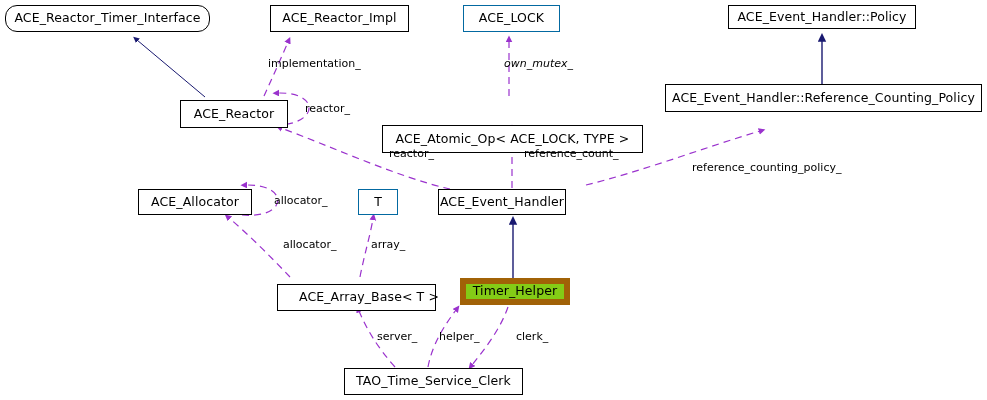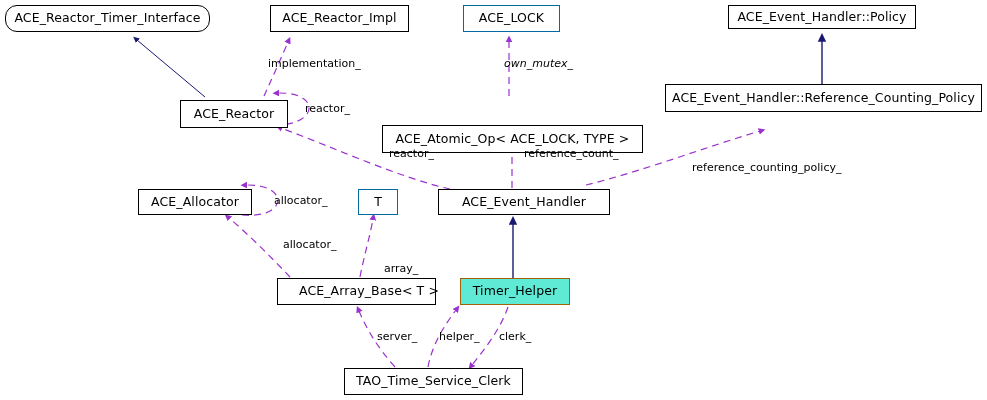--- a/index.html
+++ b/index.html
@@ -33,22 +33,22 @@
     font-size: 12.5px;
     color: #000000;
     line-height: 1;
     white-space: nowrap;
     letter-spacing: 0.1px;
   }
   .node.template {
     border: 1px solid #0369a1;
   }
   .node.highlight {
-    background: #5eead4;
-    border: 1px solid #a16207;
+    background: #84cc16;
+    border: 6px solid #a16207;
   }
   .edge-label {
     position: absolute;
     font-family: "DejaVu Sans", sans-serif;
     font-size: 11px;
     color: #000000;
     white-space: nowrap;
     line-height: 1;
   }
 </style>
@@ -157,25 +157,25 @@
   </div>
 
   <div class="node" style="left:138px; top:189px; width:114px; height:26px;text-align:center;">
     <span>ACE_Allocator</span>
   </div>
 
   <div class="node template" style="left:358px; top:189px; width:40px; height:26px;">
     <span>T</span>
   </div>
 
-  <div class="node" style="left:438px; top:189px; width:172px; height:26px;">
+  <div class="node" style="left:438px; top:189px; width:128px; height:26px;">
     <span>ACE_Event_Handler</span>
   </div>
 
-  <div class="node" style="left:277px; top:278px; width:159px; height:27px;padding-left:25px;">
+  <div class="node" style="left:277px; top:284px; width:159px; height:27px;padding-left:25px;">
     <span>ACE_Array_Base&lt; T &gt;</span>
   </div>
 
   <div class="node highlight" style="left:460px; top:278px; width:110px; height:27px;">
     <span>Timer_Helper</span>
   </div>
 
   <div class="node" style="left:344px; top:368px; width:179px; height:27px;">
     <span>TAO_Time_Service_Clerk</span>
   </div>
@@ -189,21 +189,21 @@
   <div class="edge-label" style="left:389px; top:148px;">reactor_</div>
 
   <div class="edge-label" style="left:504px; top:148px;margin-left:20px;">reference_count_</div>
 
   <div class="edge-label" style="left:692px; top:162px;">reference_counting_policy_</div>
 
   <div class="edge-label" style="left:274px; top:195px;">allocator_</div>
 
   <div class="edge-label" style="left:283px; top:239px;">allocator_</div>
 
-  <div class="edge-label" style="left:384px; top:239px;margin-top:24px;">array_</div>
+  <div class="edge-label" style="left:371px; top:239px;">array_</div>
 
   <div class="edge-label" style="left:377px; top:331px;">server_</div>
 
   <div class="edge-label" style="left:439px; top:331px;">helper_</div>
 
-  <div class="edge-label" style="left:499px; top:331px;">clerk_</div>
+  <div class="edge-label" style="left:516px; top:331px;">clerk_</div>
 
 </div>
 
 </body></html>

